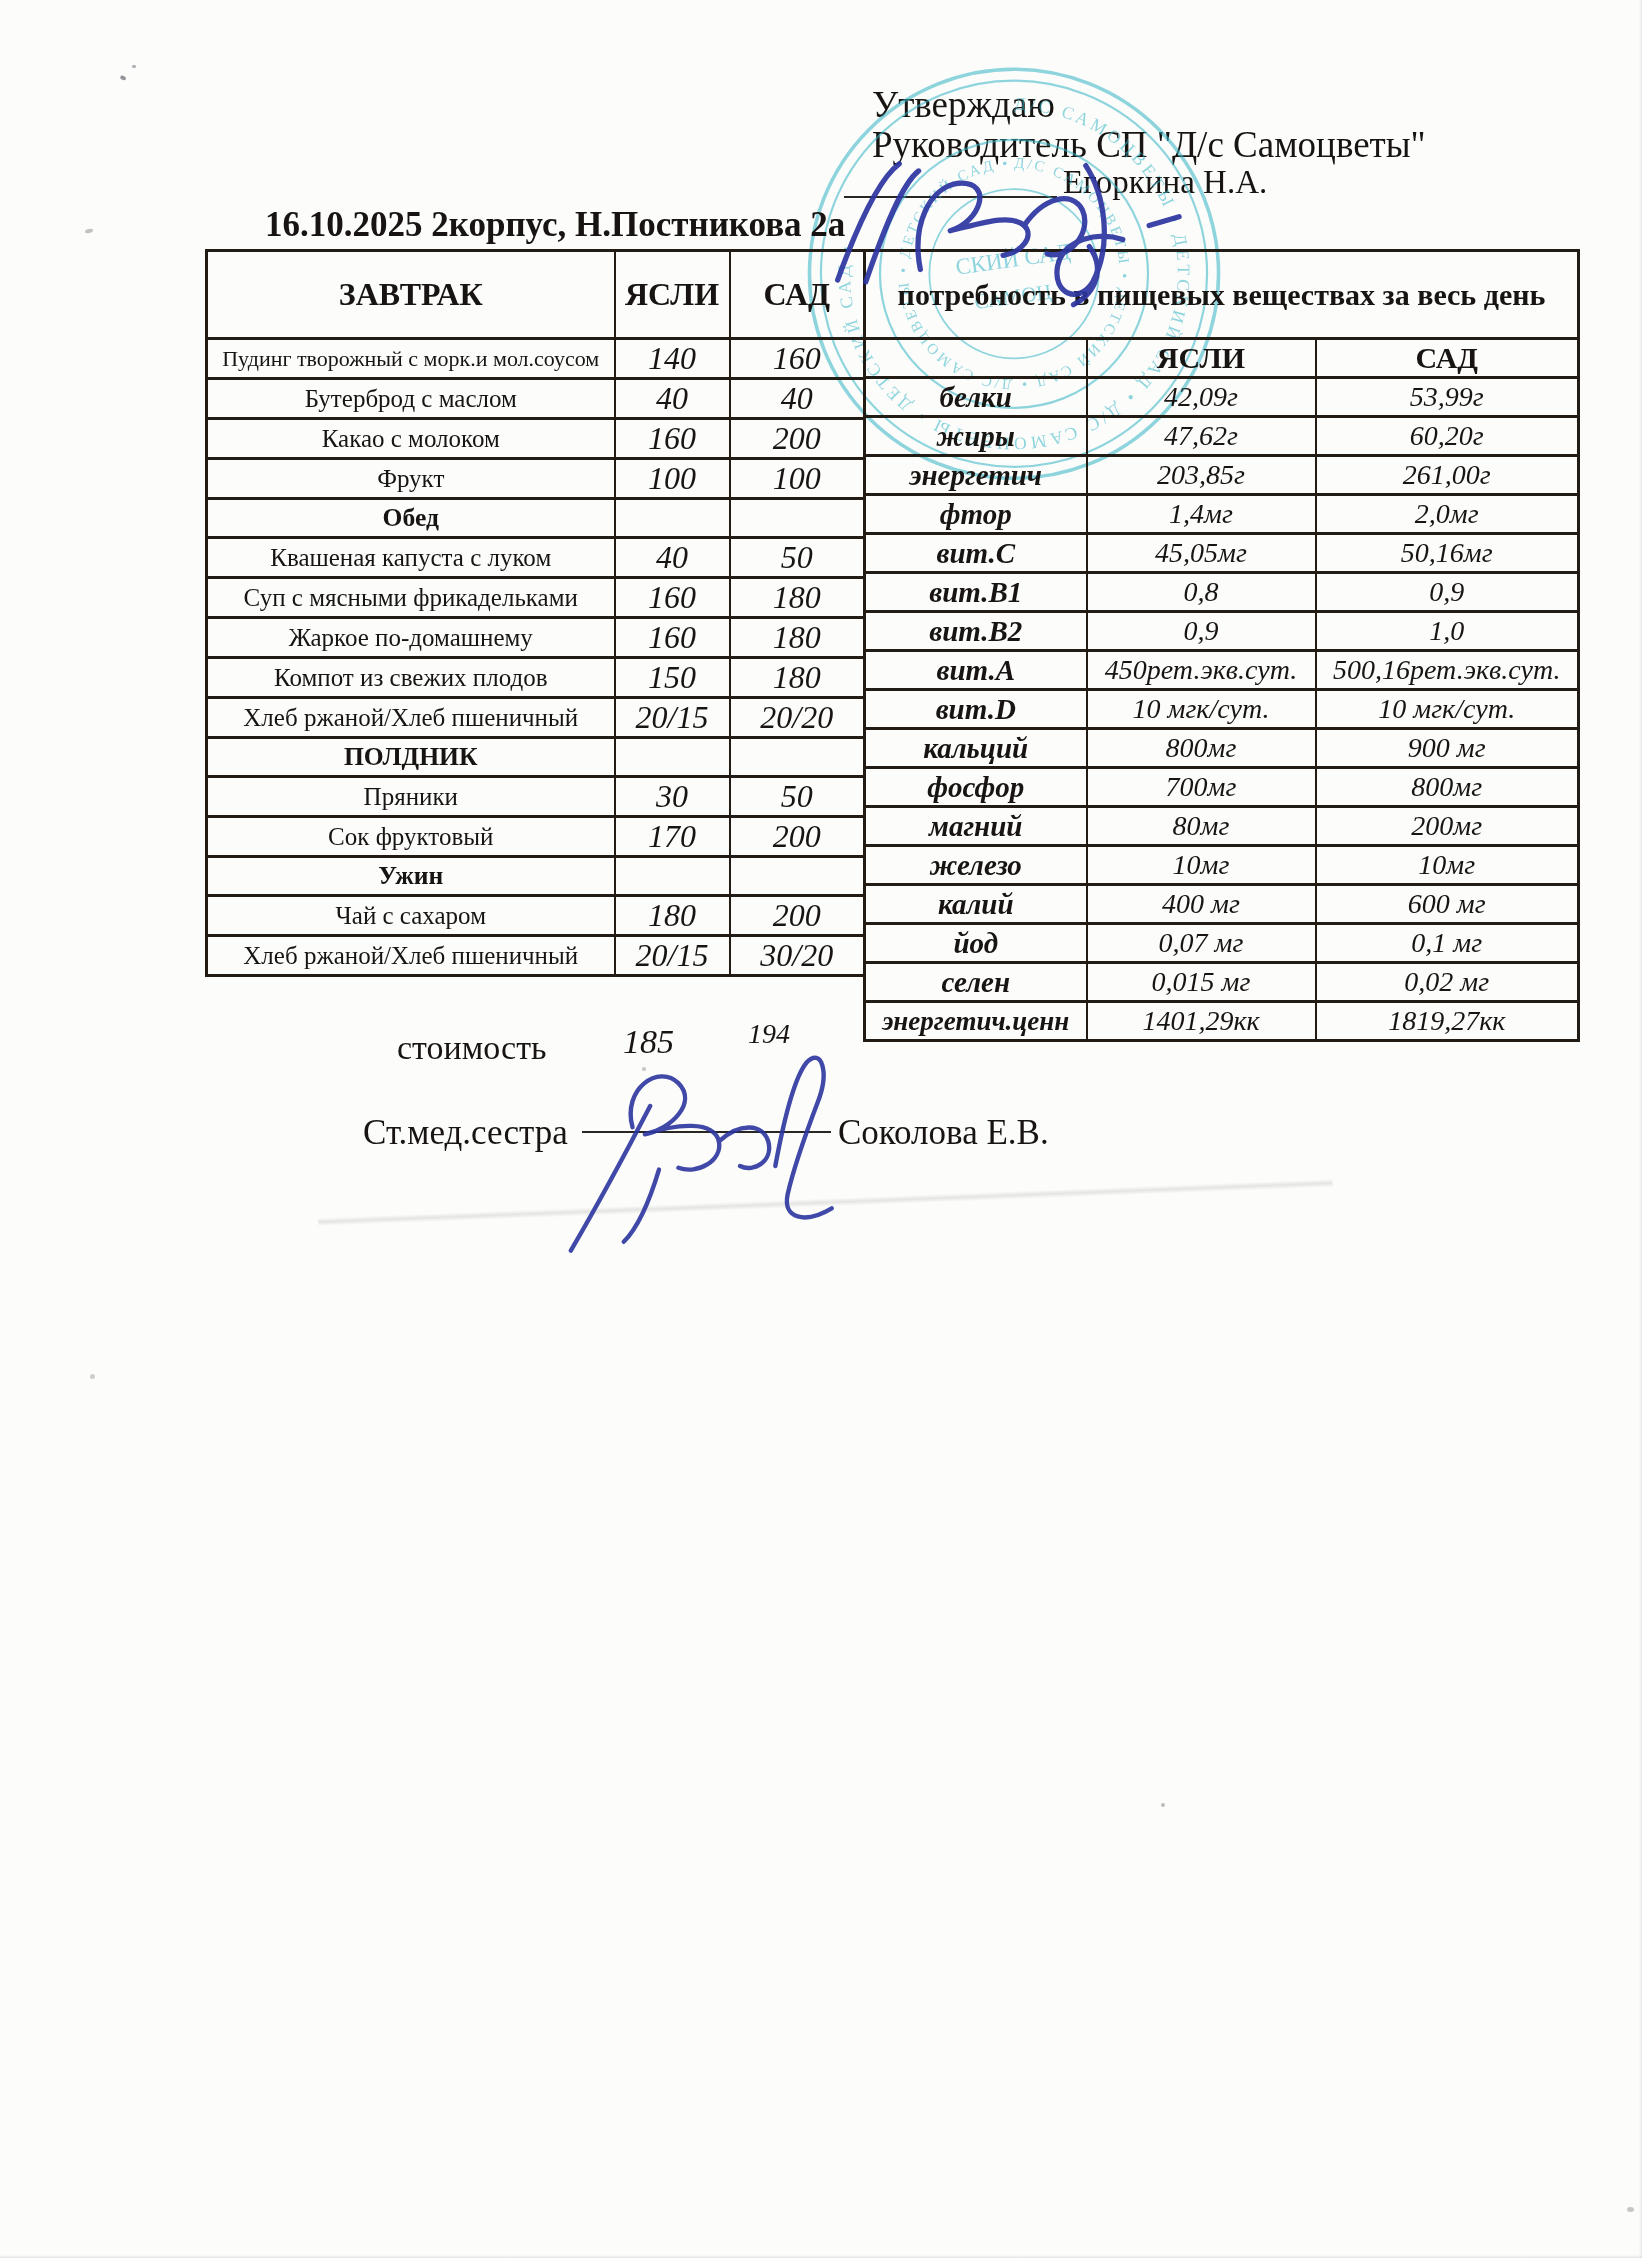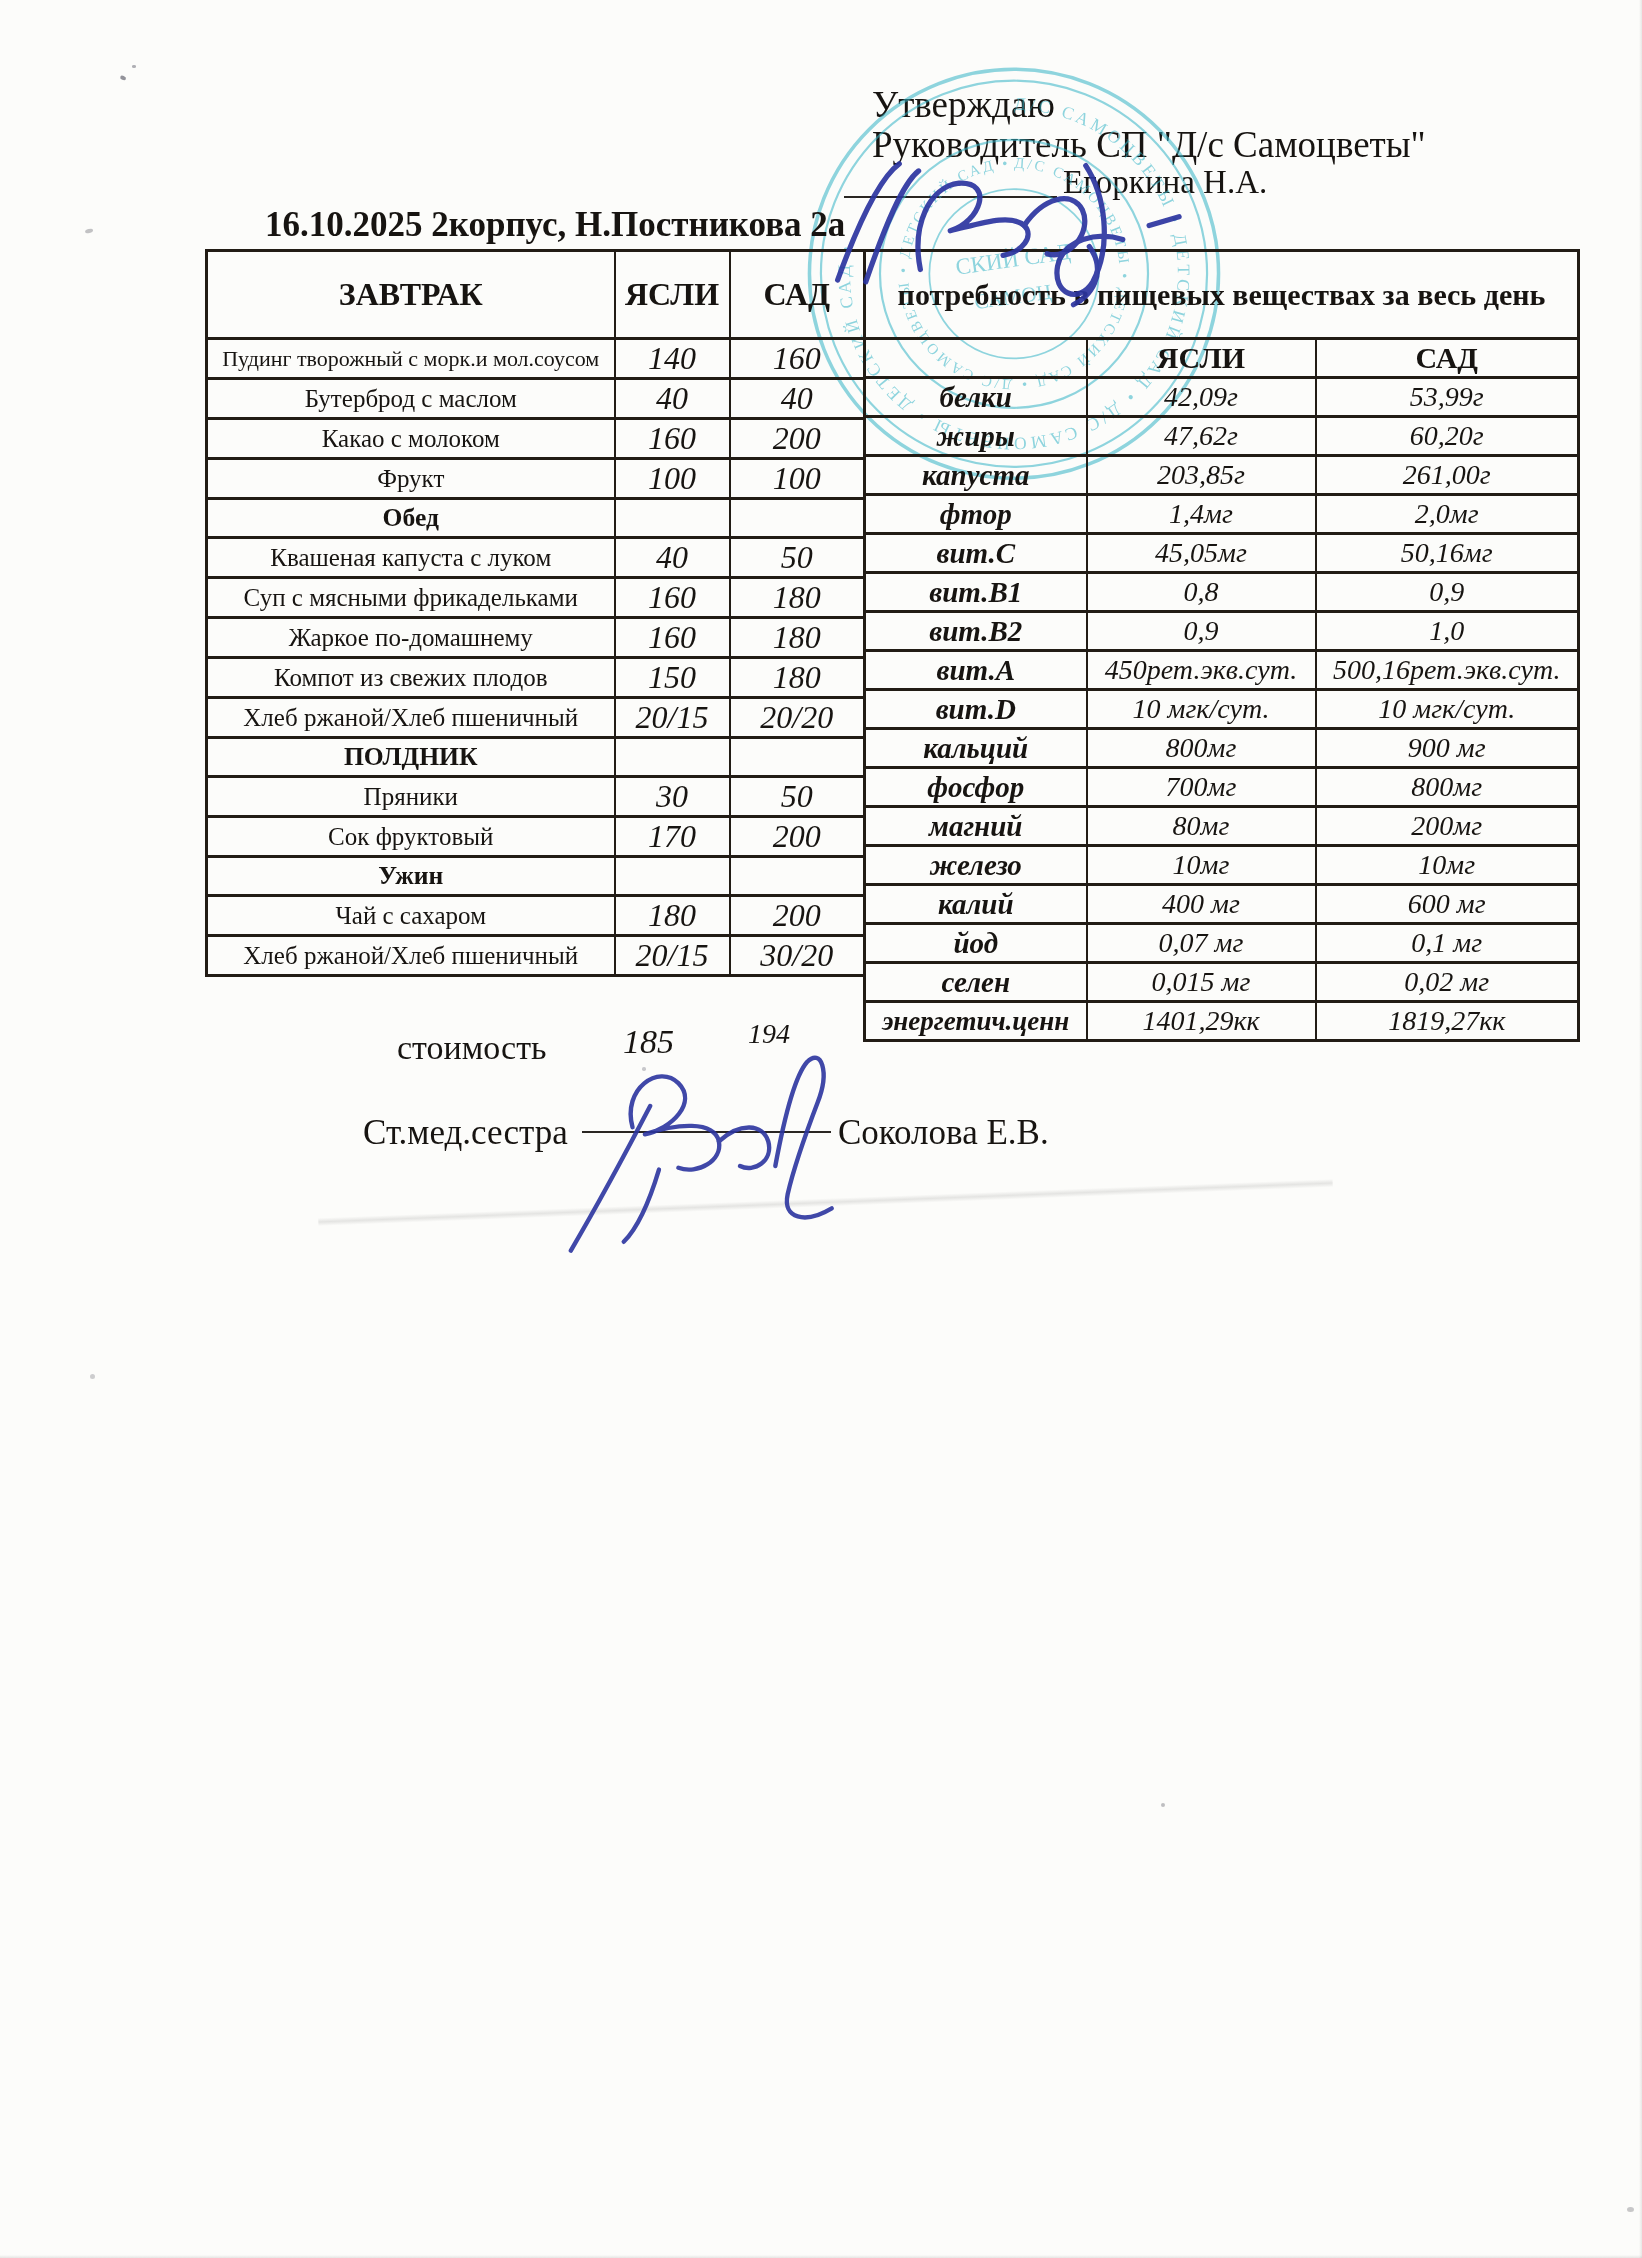--- a/index.html
+++ b/index.html
@@ -224,21 +224,21 @@
           <td class="nut-label">белки</td>
           <td class="nut-val">42,09г</td>
           <td class="nut-val">53,99г</td>
         </tr>
     <tr class="r">
           <td class="nut-label">жиры</td>
           <td class="nut-val">47,62г</td>
           <td class="nut-val">60,20г</td>
         </tr>
     <tr class="r">
-          <td class="nut-label">капуста</td>
+          <td class="nut-label">энергетич</td>
           <td class="nut-val">203,85г</td>
           <td class="nut-val">261,00г</td>
         </tr>
     <tr class="r">
           <td class="nut-label">фтор</td>
           <td class="nut-val">1,4мг</td>
           <td class="nut-val">2,0мг</td>
         </tr>
     <tr class="r">
           <td class="nut-label">вит.С</td>

